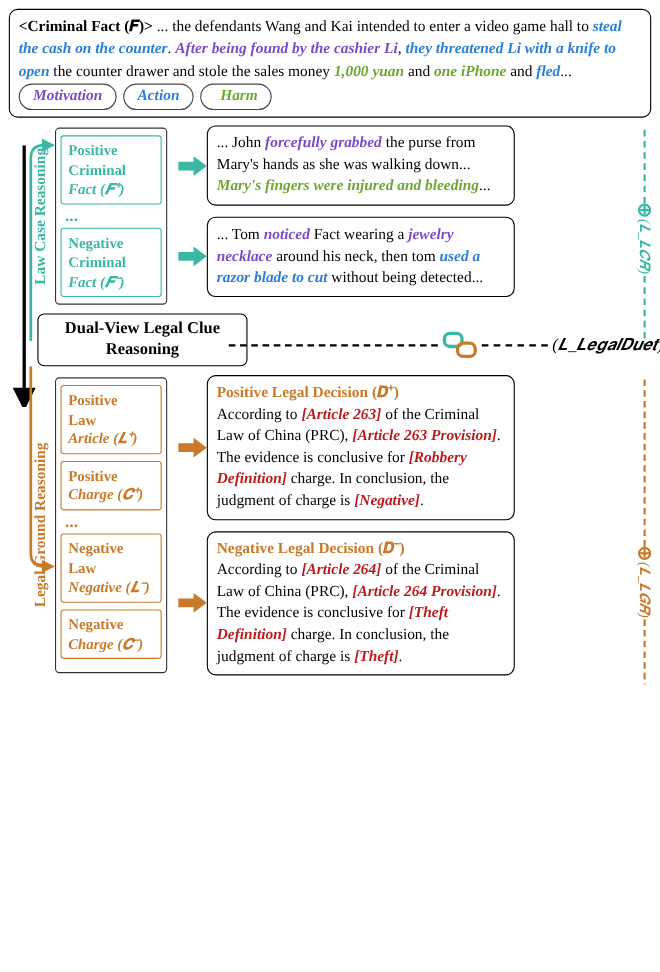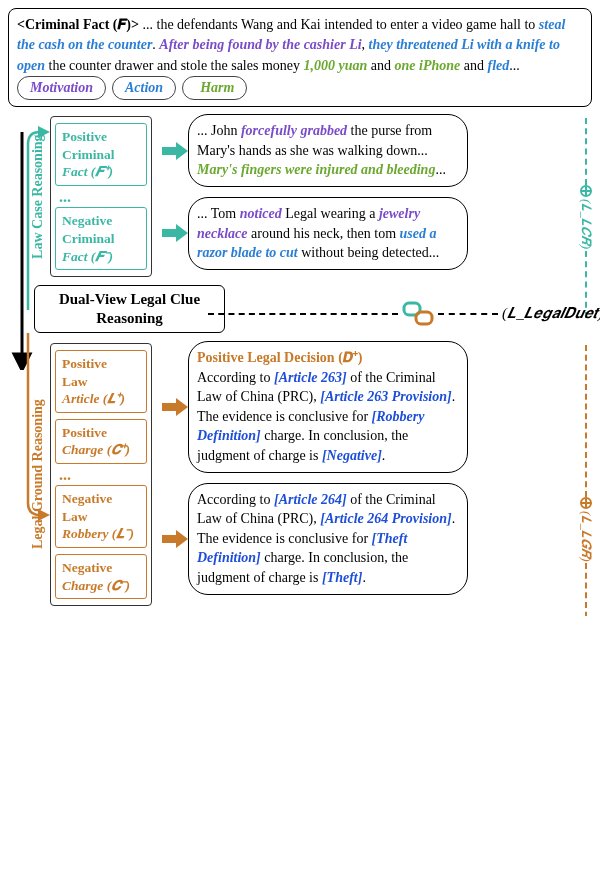--- a/index.html
+++ b/index.html
@@ -33,22 +33,22 @@
   
   .small-box { border-width: 1.5px; border-style: solid; border-radius: 3px; padding: 4px 6px; font-weight: bold; font-size: 13.5px; min-width: 92px; line-height: 1.3; }
   .small-box.teal { border-color: #3bb8a4; color: #3bb8a4; }
   .small-box.orange { border-color: #c87a2a; color: #c87a2a; }
   .small-box .sym { font-style: italic; font-family: Georgia, serif; }
   
   .dots { font-weight: bold; text-align: left; padding: 0 4px; font-size: 16px; line-height: 0.6; }
   .dots.orange { color: #c87a2a; }
   .dots.teal { color: #3bb8a4; }
   
-  .case-box { border: 1.5px solid #000; border-radius: 20px; padding: 6px 8px; line-height: 1.4; font-size: 14px; width: 280px; }
-  .case-box.orange-text .bracket { color: #1d4ed8; font-weight: bold; font-style: italic; }
+  .case-box { border: 1.5px solid #000; border-radius: 8px; padding: 6px 8px; line-height: 1.4; font-size: 14px; width: 280px; }
+  .case-box.orange-text .bracket { color: #b91c1c; font-weight: bold; font-style: italic; }
   
   .cases-col { display: flex; flex-direction: column; gap: 10px; margin-left: 8px; position: relative; }
   
   .arrow { width: 26px; display: flex; align-items: center; justify-content: center; }
   .arrow svg { display: block; }
   
   .row-pair { display: flex; align-items: center; }
   
   .loss-label { font-style: italic; font-family: Georgia, serif; font-size: 15px; }
   
@@ -125,21 +125,21 @@
           <span>... John </span><span class="c-motivation">forcefully grabbed</span><span> the purse from Mary's hands as she was walking down... </span><span class="c-harm">Mary's fingers were injured and bleeding</span><span>...</span>
         </div>
       </div>
       <div class="row-pair">
         <div class="arrow">
           <svg width="26" height="20">
               <polygon points="0,6 14,6 14,1 26,10 14,19 14,14 0,14" fill="#3bb8a4"></polygon>
             </svg>
         </div>
         <div class="case-box">
-          <span>... Tom </span><span class="c-motivation">noticed</span><span> Legal wearing a </span><span class="c-motivation">jewelry necklace</span><span> around his neck, then tom </span><span class="c-action">used a razor blade to cut</span><span> without being detected...</span>
+          <span>... Tom </span><span class="c-motivation">noticed</span><span> Fact wearing a </span><span class="c-motivation">jewelry necklace</span><span> around his neck, then tom </span><span class="c-action">used a razor blade to cut</span><span> without being detected...</span>
         </div>
       </div>
     </div>
   </div>
 
   <div class="side-rail rail-teal" style="top:4px; height:200px; right:-2px;">
     <div class="line" style="height:40%;"></div>
     <div class="rail-circle"></div>
     <div class="rail-label loss-label">(𝑳_𝑳𝑪𝑹)</div>
     <div class="line" style="height:40%;"></div>
@@ -175,21 +175,21 @@
         <div class="sym">Article (𝑳⁺)</div>
       </div>
       <div class="small-box orange">
         <div>Positive</div>
         <div class="sym">Charge (𝑪⁺)</div>
       </div>
       <div class="dots orange">...</div>
       <div class="small-box orange">
         <div>Negative</div>
         <div>Law</div>
-        <div class="sym">Robbery (𝑳⁻)</div>
+        <div class="sym">Negative (𝑳⁻)</div>
       </div>
       <div class="small-box orange">
         <div>Negative</div>
         <div class="sym">Charge (𝑪⁻)</div>
       </div>
     </div>
 
     <div class="cases-col" style="justify-content:flex-start;">
       <div class="row-pair">
         <div class="arrow">
@@ -202,20 +202,21 @@
           <span>According to </span><span class="bracket">[Article 263]</span><span> of the Criminal Law of China (PRC), </span><span class="bracket">[Article 263 Provision]</span><span>. The evidence is conclusive for </span><span class="bracket">[Robbery Definition]</span><span> charge. In conclusion, the judgment of charge is </span><span class="bracket">[Negative]</span><span>.</span>
         </div>
       </div>
       <div class="row-pair">
         <div class="arrow">
           <svg width="26" height="20">
               <polygon points="0,6 14,6 14,1 26,10 14,19 14,14 0,14" fill="#c87a2a"></polygon>
             </svg>
         </div>
         <div class="case-box orange-text">
+          <div style="color:#c87a2a; font-weight:bold;">Negative Legal Decision (𝑫⁻)</div>
           <span>According to </span><span class="bracket">[Article 264]</span><span> of the Criminal Law of China (PRC), </span><span class="bracket">[Article 264 Provision]</span><span>. The evidence is conclusive for </span><span class="bracket">[Theft Definition]</span><span> charge. In conclusion, the judgment of charge is </span><span class="bracket">[Theft]</span><span>.</span>
         </div>
       </div>
     </div>
   </div>
 
   <div class="side-rail rail-orange" style="top:4px; height:370px; right:-2px;">
     <div class="line" style="height:42%;"></div>
     <div class="rail-circle"></div>
     <div class="rail-label loss-label">(𝑳_𝑳𝑮𝑹)</div>

